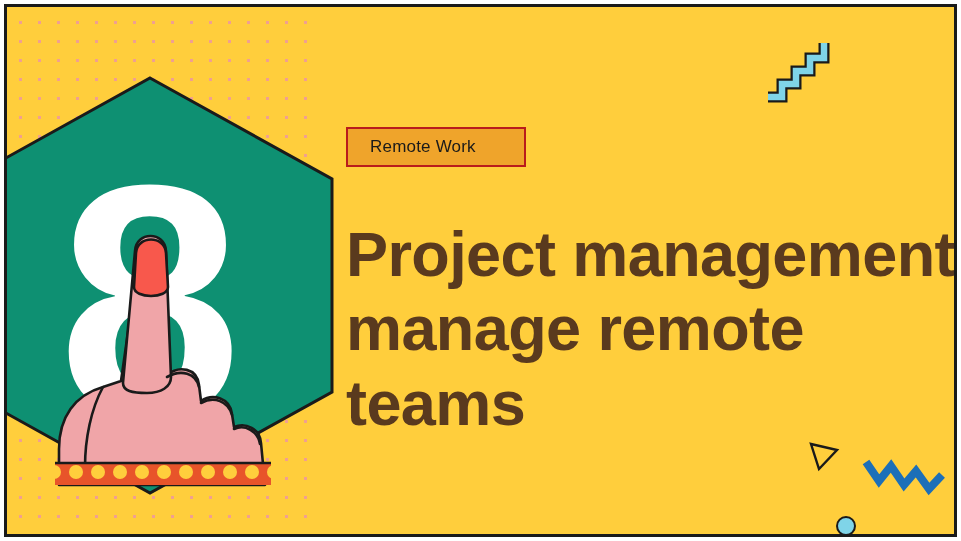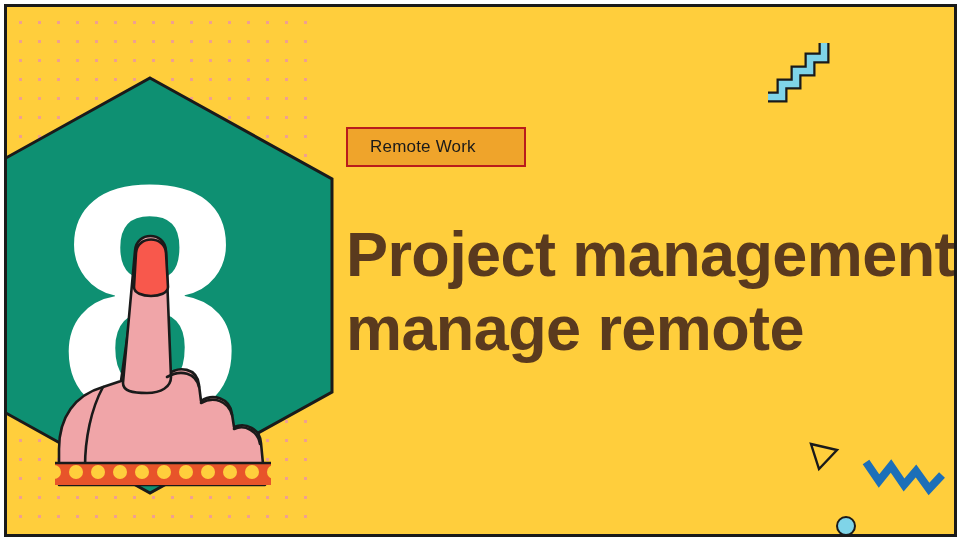--- a/index.html
+++ b/index.html
@@ -137,20 +137,21 @@
           </g>
         </g>
       </svg>
     </div>
 
     <div class="badge">Remote Work</div>
 
     <div class="headline">
       <span class="l">Project management</span>
       <span class="l">manage remote</span>
+      <span class="l">teams</span>
     </div>
 
     <div class="decor">
 
       <svg class="d-stair" width="80" height="80" viewBox="0 0 80 80" xmlns="http://www.w3.org/2000/svg">
         <path d="M4,68 L18,68 L18,55 L32,55 L32,42 L46,42 L46,29 L60,29 L60,14" fill="none" stroke="#1A1A1A" stroke-width="11" stroke-linejoin="miter"></path>
         <path d="M4,68 L18,68 L18,55 L32,55 L32,42 L46,42 L46,29 L60,29 L60,14" fill="none" stroke="#7FD4E8" stroke-width="6.5" stroke-linejoin="miter"></path>
       </svg>
 
       <svg class="d-zig" width="90" height="55" viewBox="0 0 90 55" xmlns="http://www.w3.org/2000/svg">

